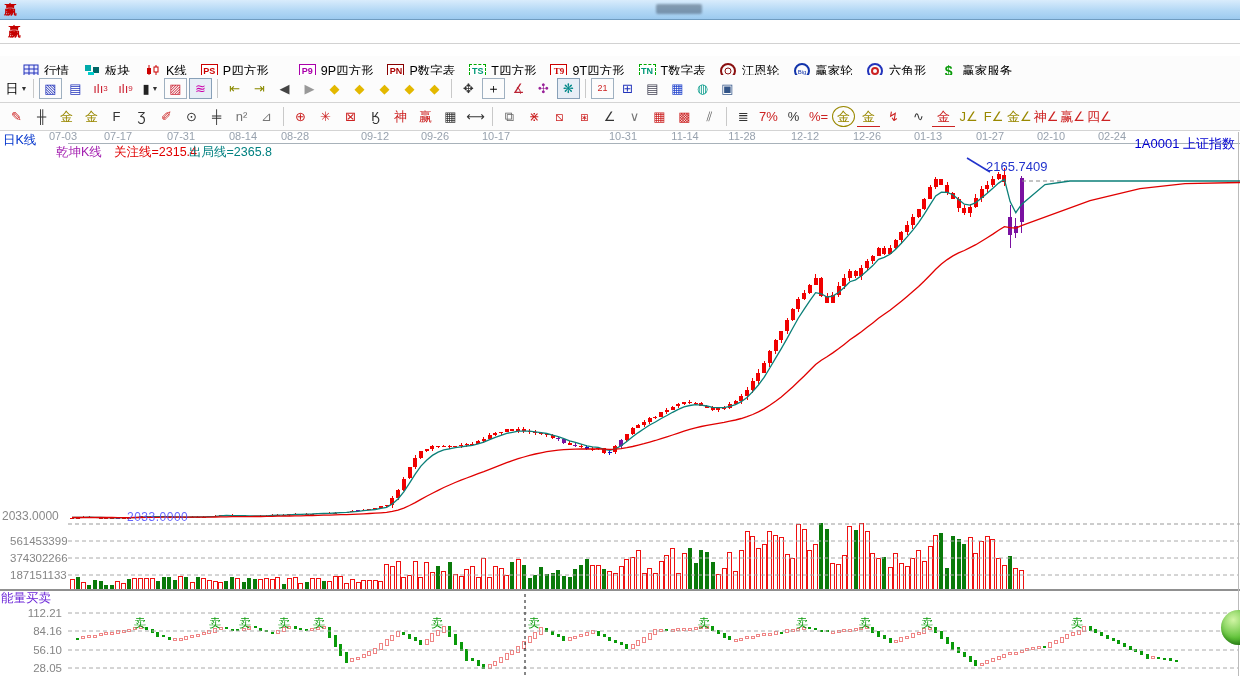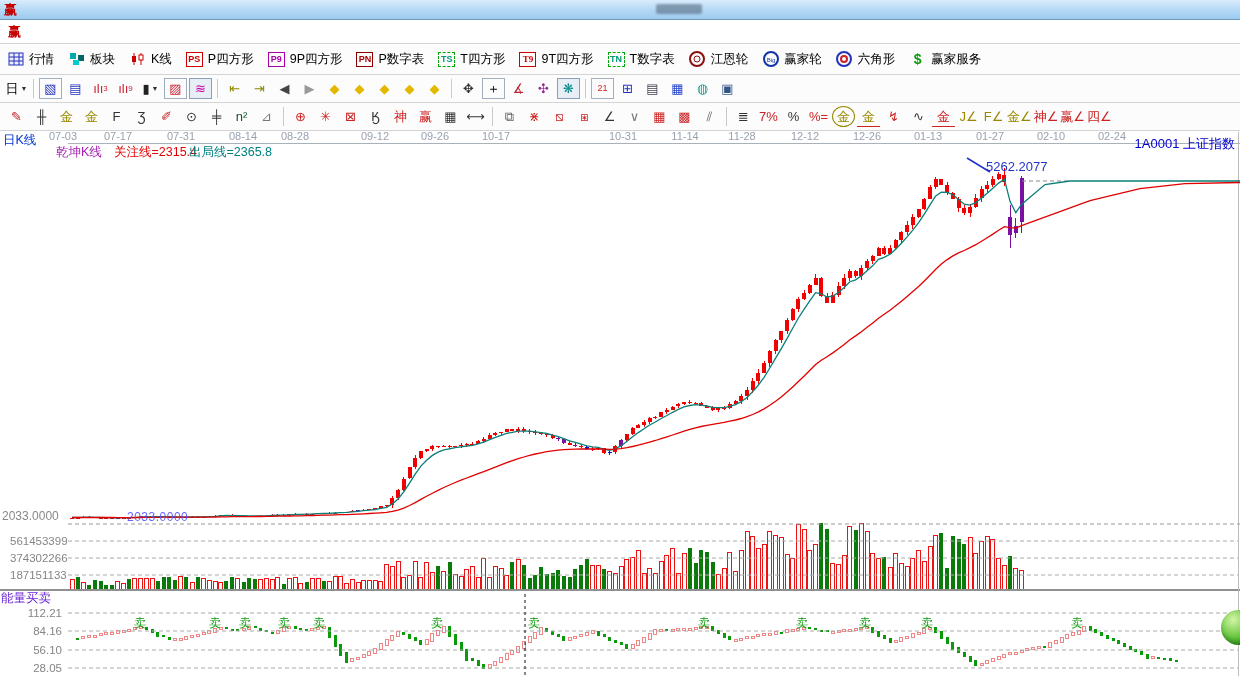--- a/index.html
+++ b/index.html
@@ -8,21 +8,21 @@
   .titlebar{position:absolute;left:0;top:0;right:0;height:19px;
     background:linear-gradient(#d9ecfc,#b3d8f5 55%,#9ccaef);
     border-bottom:1px solid #6f9cc0;display:flex;align-items:center;padding-left:4px}
   .title-logo{color:#c40000;font-weight:bold;font-size:13px;margin-right:6px;line-height:1}
   .title-text{font-size:12px;font-weight:bold;color:#101010;white-space:nowrap}
   .smudge{position:absolute;left:656px;top:4px;width:46px;height:10px;background:#35465a;opacity:.45;border-radius:2px;filter:blur(1px)}
   .menubar{position:absolute;left:0;top:20px;right:0;height:23px;background:#fff;border-bottom:1px solid #d2d2d2;display:flex;align-items:center}
   .menu-logo{color:#c40000;font-weight:bold;font-size:13px;padding:0 10px 0 8px}
   .menu-item{font-size:12.5px;color:#000;padding:0 11px;cursor:default;white-space:nowrap}
   .tb{position:absolute;left:0;right:0;background:#fcfcfc;border-bottom:1px solid #d4d4d4;display:flex;align-items:center;white-space:nowrap}
-  #tb1{top:44px;height:30px;padding-left:0}
+  #tb1{top:56px;height:30px;padding-left:15px}
   #tb2{top:75px;height:27px;padding-left:4px}
   #tb3{top:103px;height:27px;padding-left:4px}
   .tb1-item{display:inline-flex;align-items:center;gap:5px;padding:0 7px;font-size:12.5px;color:#000;cursor:default}
   .badge{font-size:9px;font-weight:bold;width:17px;height:15px;display:inline-flex;align-items:center;justify-content:center;background:#fff;box-sizing:border-box}
   .icon16{width:17px;height:15px;display:inline-flex;align-items:center;justify-content:center}
   .tb-sep{width:1px;height:19px;background:#c9c9c9;margin:0 4px;flex:none}
   .tbi{min-width:23px;height:21px;display:inline-flex;align-items:center;justify-content:center;font-size:13px;margin:0 1px;cursor:default;box-sizing:border-box;line-height:1}
   .tbi.frame{border:1px solid #9fb0c0}
   .tbi.pressed{background:#e7eef6;border:1px solid #88a0b8}
   .caret{font-size:7px;color:#333;margin-left:2px}
@@ -76,21 +76,21 @@
           <rect x="9" y="3" width="4" height="5" fill="#fff" stroke="#cc0000"></rect>
         </svg>
       </span>
       <span>K线</span>
     </span>
     <span class="tb1-item">
       <span class="badge" style="border: 1px solid rgb(204, 0, 0); color: rgb(204, 0, 0);">PS</span>
       <span>P四方形</span>
     </span>
     <span class="tb1-item">
-      <span class="badge" style="border: 1px solid rgb(170, 0, 170); color: rgb(170, 0, 170);">P9</span>
+      <span class="badge" style="border: 1px solid rgb(170, 0, 170); color: rgb(170, 0, 170); margin-left: 16px;">P9</span>
       <span>9P四方形</span>
     </span>
     <span class="tb1-item">
       <span class="badge" style="border: 1px solid rgb(136, 0, 0); color: rgb(170, 0, 0);">PN</span>
       <span>P数字表</span>
     </span>
     <span class="tb1-item">
       <span class="badge" style="border: 1px dashed rgb(0, 170, 0); color: rgb(0, 153, 119);">TS</span>
       <span>T四方形</span>
     </span>
@@ -171,21 +171,21 @@
 <div class="tb" id="tb3">
     <span class="tbi" style="color: rgb(204, 34, 34);">✎</span>
     <span class="tbi" style="color: rgb(51, 51, 51);">╫</span>
     <span class="tbi" style="color: rgb(153, 136, 0);">金</span>
     <span class="tbi" style="color: rgb(153, 136, 0);">金</span>
     <span class="tbi" style="color: rgb(51, 51, 51);">F</span>
     <span class="tbi" style="color: rgb(51, 51, 51);">Ʒ</span>
     <span class="tbi" style="color: rgb(204, 34, 34);">✐</span>
     <span class="tbi" style="color: rgb(51, 51, 51);">⊙</span>
     <span class="tbi" style="color: rgb(51, 51, 51);">╪</span>
-    <span class="tbi" style="color: #14532d;">n²</span>
+    <span class="tbi" style="color: #737373;">n²</span>
     <span class="tbi" style="color: rgb(119, 119, 119);">⊿</span>
     <span class="tb-sep"></span>
     <span class="tbi" style="color: rgb(204, 34, 34);">⊕</span>
     <span class="tbi" style="color: rgb(204, 34, 34);">✳</span>
     <span class="tbi" style="color: rgb(204, 34, 34);">⊠</span>
     <span class="tbi" style="color: rgb(51, 51, 51);">Ӄ</span>
     <span class="tbi" style="color: rgb(204, 34, 34);">神</span>
     <span class="tbi" style="color: rgb(204, 34, 34);">赢</span>
     <span class="tbi" style="color: rgb(51, 51, 51);">▦</span>
     <span class="tbi" style="color: rgb(51, 51, 51);">⟷</span>
@@ -974,18 +974,18 @@
       <text x="865" y="627" font-size="12" fill="#0a9a0a" text-anchor="middle">卖</text>
       <text x="927" y="627" font-size="12" fill="#0a9a0a" text-anchor="middle">卖</text>
       <text x="1077" y="627" font-size="12" fill="#0a9a0a" text-anchor="middle">卖</text>
       <line x1="525" y1="594" x2="525" y2="675" stroke="#111" stroke-dasharray="3,3"></line>
     </svg>
   <div class="lbl" style="left:3px;top:134px;color:#0033cc">日K线</div>
   <div class="lbl" style="left:56px;top:146px;color:#a21caf">乾坤K线</div>
   <div class="lbl" style="left:114px;top:146px;color:#e00000">关注线=2315.4</div>
   <div class="lbl" style="left:189px;top:146px;color:#008080">出局线=2365.8</div>
   <div class="lbl" style="right:5px;top:137px;color:#0000d0;font-size:13px">1A0001 上证指数</div>
-  <div class="lbl" style="left:986px;top:160px;color:#2233cc;font-size:13px">5262.2077</div>
+  <div class="lbl" style="left:986px;top:160px;color:#2233cc;font-size:13px">2165.7409</div>
   <div class="lbl" style="left:2px;top:510px;color:#888888;font-size:12px">2033.0000</div>
   <div class="lbl" style="left:127px;top:511px;color:#5555ff;font-size:12px;letter-spacing:.5px;opacity:.9">2033.0000</div>
   <div class="lbl" style="left:1px;top:592px;color:#6d28d9">能量买卖</div>
   <div class="ball"></div>
 </div>
 
 </body></html>

